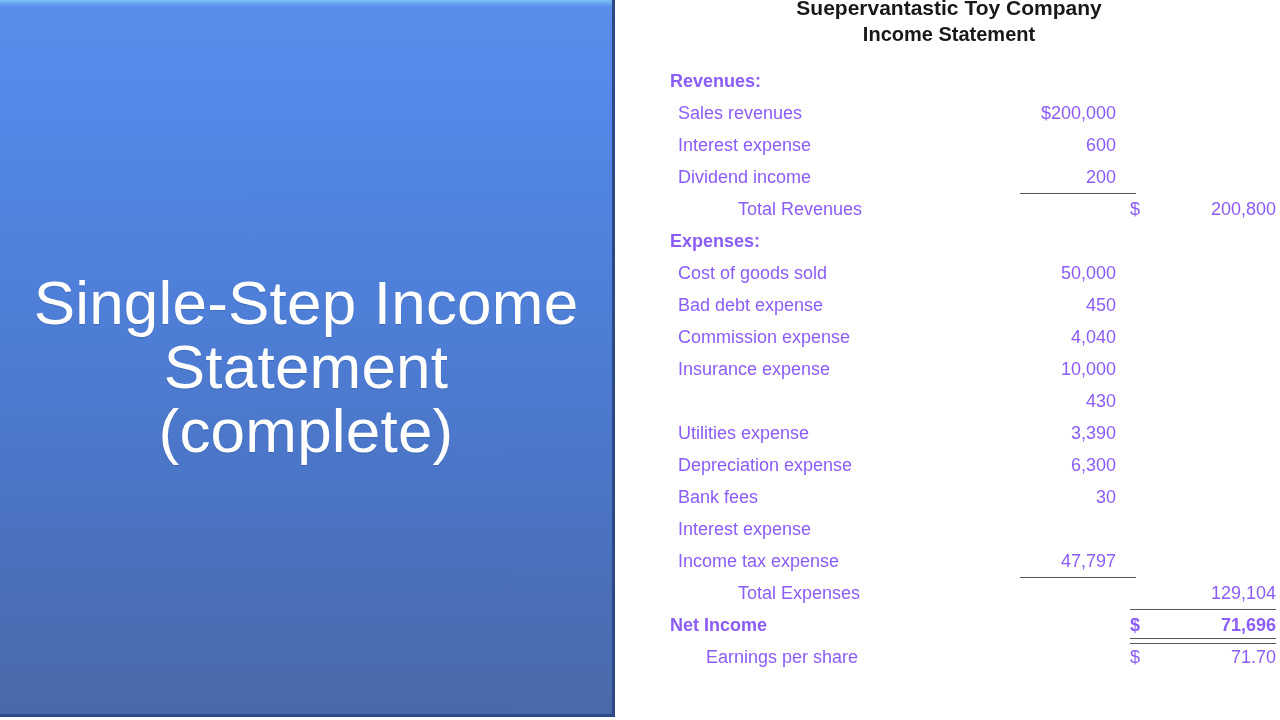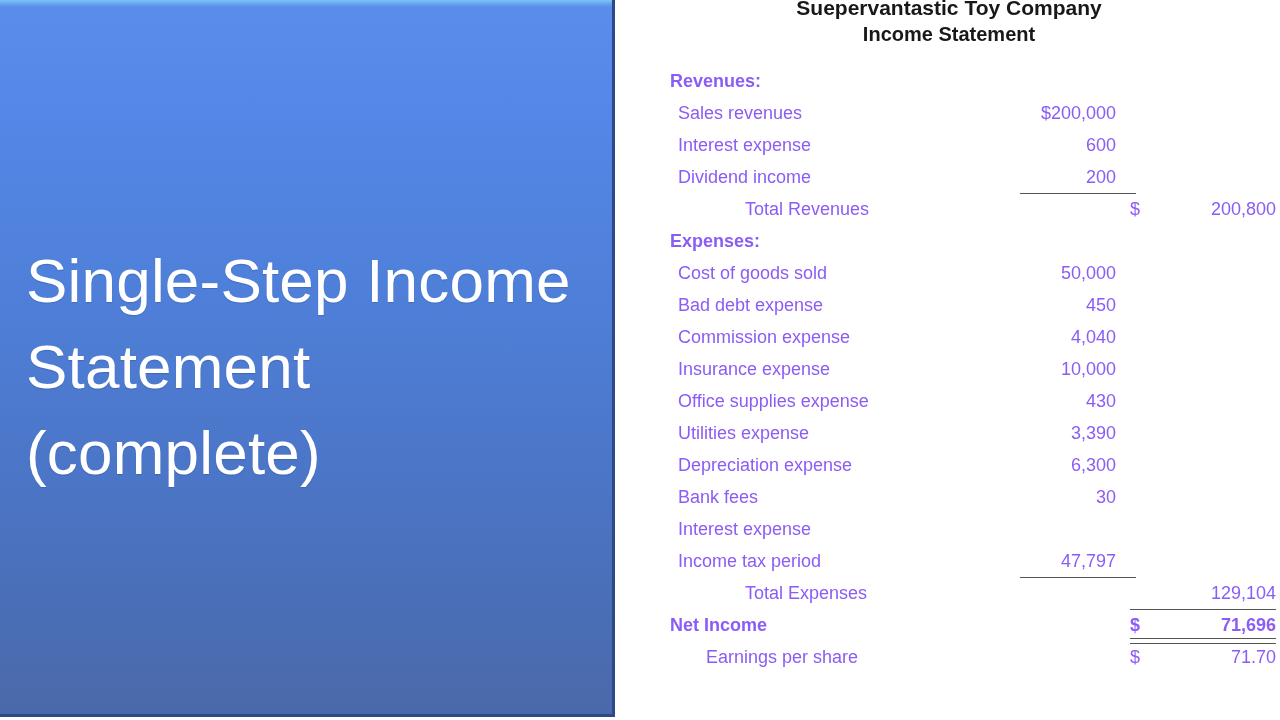--- a/index.html
+++ b/index.html
@@ -35,23 +35,24 @@
     content: "";
     position: absolute;
     left: 0; top: 0;
     width: 100%;
     height: 7px;
     background: linear-gradient(to bottom, #7fc2f5 0%, #63a6f0 55%, #5b8ded 100%);
   }
   #slide-title {
     position: relative;
     width: 560px;
+    text-align: center;
     color: #ffffff;
     font-size: 62px;
-    line-height: 86px;
+    line-height: 64px;
     font-weight: 400;
     letter-spacing: 0.2px;
     text-shadow: 0 1px 1px rgba(20, 45, 95, 0.22);
     margin-top: 20px;
   }
 
   
   #statement {
     position: absolute;
     left: 618px;
@@ -107,21 +108,21 @@
     white-space: nowrap;
   }
   .row.section > .label {
     left: 52px;
     font-weight: bold;
   }
   .row.item > .label {
     left: 60px;
   }
   .row.subtotal > .label {
-    left: 127px;
+    left: 120px;
   }
   .row.netincome > .label {
     left: 52px;
     font-weight: bold;
   }
   .row.eps > .label {
     left: 52px;
     margin-left: 36px;
   }
 
@@ -249,21 +250,20 @@
         <div class="col2-sym"></div>
         <div class="col2"></div>
       </div>
       <div class="row item">
         <div class="label">Insurance expense</div>
         <div class="col1">10,000</div>
         <div class="col2-sym"></div>
         <div class="col2"></div>
       </div>
       <div class="row item">
-        <div class="label">Office supplies expense</div>
         <div class="col1">430</div>
         <div class="col2-sym"></div>
         <div class="col2"></div>
       </div>
       <div class="row item">
         <div class="label">Utilities expense</div>
         <div class="col1">3,390</div>
         <div class="col2-sym"></div>
         <div class="col2"></div>
       </div>
@@ -278,21 +278,21 @@
         <div class="col1">30</div>
         <div class="col2-sym"></div>
         <div class="col2"></div>
       </div>
       <div class="row item">
         <div class="label">Interest expense</div>
         <div class="col2-sym"></div>
         <div class="col2"></div>
       </div>
       <div class="row item">
-        <div class="label">Income tax period</div>
+        <div class="label">Income tax expense</div>
         <div class="col1">47,797</div>
         <div class="col2-sym"></div>
         <div class="col2"></div>
         <div class="rule-col1"></div>
       </div>
       <div class="row subtotal">
         <div class="label">Total Expenses</div>
         <div class="col1"></div>
         <div class="col2-sym"></div>
         <div class="col2">129,104</div>

